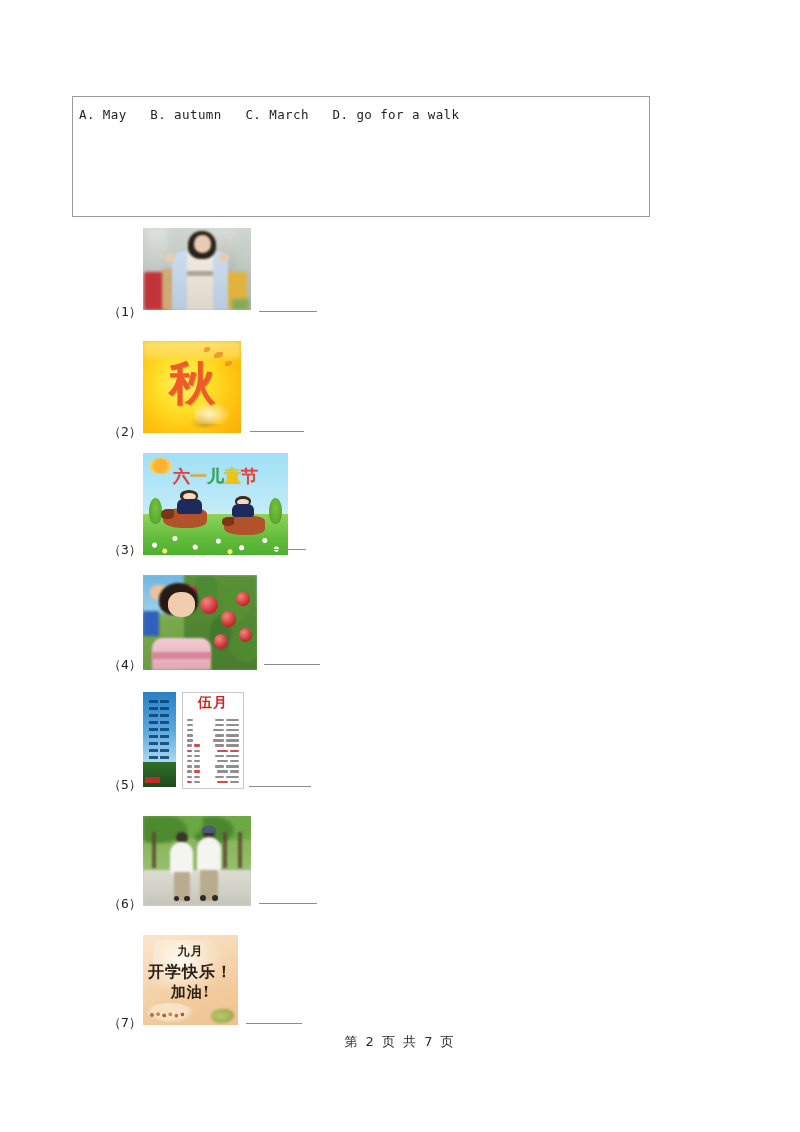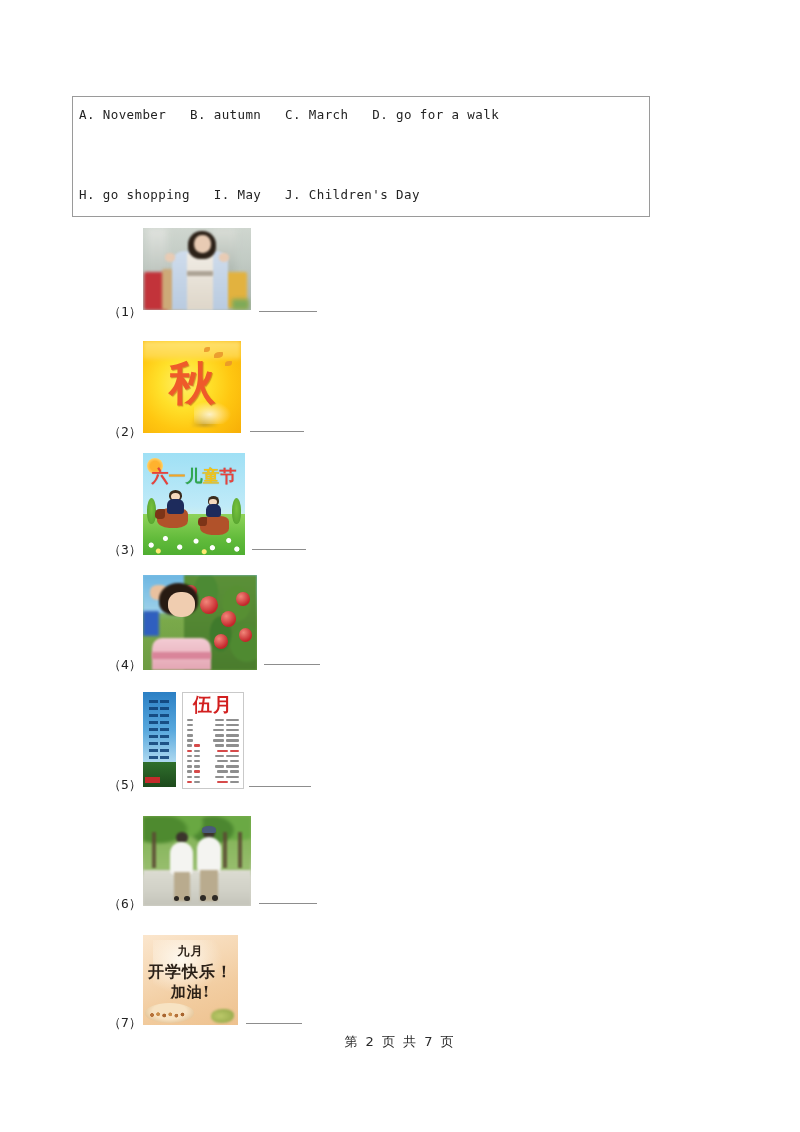--- a/index.html
+++ b/index.html
@@ -106,21 +106,21 @@
   .aut-char { position:absolute; left:50%; top:46%; transform:translate(-50%,-50%);
     font-family:"DejaVu Serif", serif; font-size:46px; font-weight:700; color:#ef5a2a;
     text-shadow:1px 1px 1px rgba(160,40,0,.45); line-height:1;}
   .aut-leaf { position:absolute; background:#e8952c; border-radius:60% 10% 60% 10%; opacity:.85; filter:blur(.6px);}
   .aut-spray { position:absolute; left:52%; bottom:10%; width:40%; height:26%;
     background:radial-gradient(ellipse at 40% 60%, rgba(255,255,255,.75), rgba(255,255,255,0) 65%); }
   .aut-grass { position:absolute; left:48%; bottom:6%; width:30%; height:18%;
     background:radial-gradient(ellipse at 50% 90%, #caa22a 0%, rgba(255,200,20,0) 70%); filter:blur(1px);}
 
   
-  .cd-sky { background:linear-gradient(180deg,#9fe0f5 0%,#bfeaf8 52%,#dff4e2 74%,#8fd35a 100%); }
+  .cd-sky { background:linear-gradient(180deg,#9fe0f5 0%,#bfeaf8 52%,#dff4e2 74%,#8fd35a 100%);padding-left:43px; }
   .cd-sun { position:absolute; left:4%; top:5%; width:16%; height:16%;
     background:radial-gradient(circle,#ffb22e 42%, #ffd26a 70%, rgba(255,210,106,0) 100%); border-radius:50%;}
   .cd-title { position:absolute; left:50%; top:15%; transform:translateX(-50%);
     font-family:"DejaVu Sans", sans-serif; font-size:17px; font-weight:700; white-space:nowrap; line-height:1;}
   .cd-title span { text-shadow:0 0 1px rgba(0,0,0,.25); }
   .cd-t1{color:#e8413b;} .cd-t2{color:#f5a623;} .cd-t3{color:#2fa84f;}
   .cd-t4{color:#f0c419;} .cd-t5{color:#e8413b;}
   .cd-ground { position:absolute; left:0; bottom:0; width:100%; height:40%;
     background:linear-gradient(180deg,#8fd35a 0%,#62bb3b 60%,#4fae31 100%);}
   .cd-flowers { position:absolute; left:0; bottom:0; width:100%; height:32%;
@@ -178,21 +178,21 @@
   .cal-strip { background:linear-gradient(180deg,#2b7fc4 0%,#58a8dd 40%,#a9d6ef 72%,#ffffff 100%); }
   .cal-strip .txtcol { position:absolute; top:8%; width:26%; height:74%;
     background:repeating-linear-gradient(180deg,#0d3f75 0 3px, rgba(0,0,0,0) 3px 7px);
     opacity:.85;}
   .cal-strip .band { position:absolute; left:0; bottom:0; width:100%; height:26%;
     background:linear-gradient(180deg,#2f6f2c,#1d4a1c);}
   .cal-strip .band::after { content:""; position:absolute; left:6%; bottom:16%;
     width:46%; height:26%; background:#c32b2b;}
   .cal-page { background:#ffffff; border:1px solid #c9c9c9; }
   .cal-month { position:absolute; left:50%; top:2%; transform:translateX(-50%);
-    font-family:"DejaVu Serif", serif; font-size:19px; font-weight:700; color:#d21f1f;
+    font-family:"DejaVu Serif", serif; font-size:14px; font-weight:700; color:#d21f1f;
     white-space:nowrap; line-height:1; letter-spacing:1px;}
   .cal-grid { position:absolute; left:6%; top:26%; right:6%; bottom:4%;
     display:flex; flex-direction:column; justify-content:space-between;}
   .cal-row { display:flex; align-items:center; height:6.2%; gap:2px; }
   .cal-cell { height:2.4px; border-radius:1px; background:#7b7b7b; opacity:.85; }
   .cal-cell.red { background:#cf2a2a; }
   .cal-cell.w1{width:6px;} .cal-cell.w2{width:9px;} .cal-cell.w3{width:13px;}
   .cal-cell.w4{width:5px;} .cal-cell.w5{width:11px;}
 
   
@@ -257,22 +257,21 @@
     font-family: "DejaVu Sans", sans-serif;
     font-size: 13px;
     color: #2a2a2a;
     letter-spacing: 2px;
   }
 </style>
 </head>
 <body>
 
 <div class="option-box">
-  <div class="option-line l0">A. November   B. autumn   C. March   D. go for a walk</div>
-  <div class="option-line l2">H. go shopping   I. May   J. Children's Day</div>
+  <div class="option-line l0">A. May   B. autumn   C. March   D. go for a walk</div>
 </div>
 
 <div class="q-row" style="top:0">
   <div class="q-label" style="left:108px; top:303px;">（1）</div>
   <div class="q-pic shop-bg" style="left:143px; top:228px; width:108px; height:82px;">
     <div class="pic-inner">
       <div class="shop-blur-a"></div>
       <div class="shop-blur-b"></div>
       <div class="shop-bag-red"></div>
       <div class="shop-bag-tan"></div>

